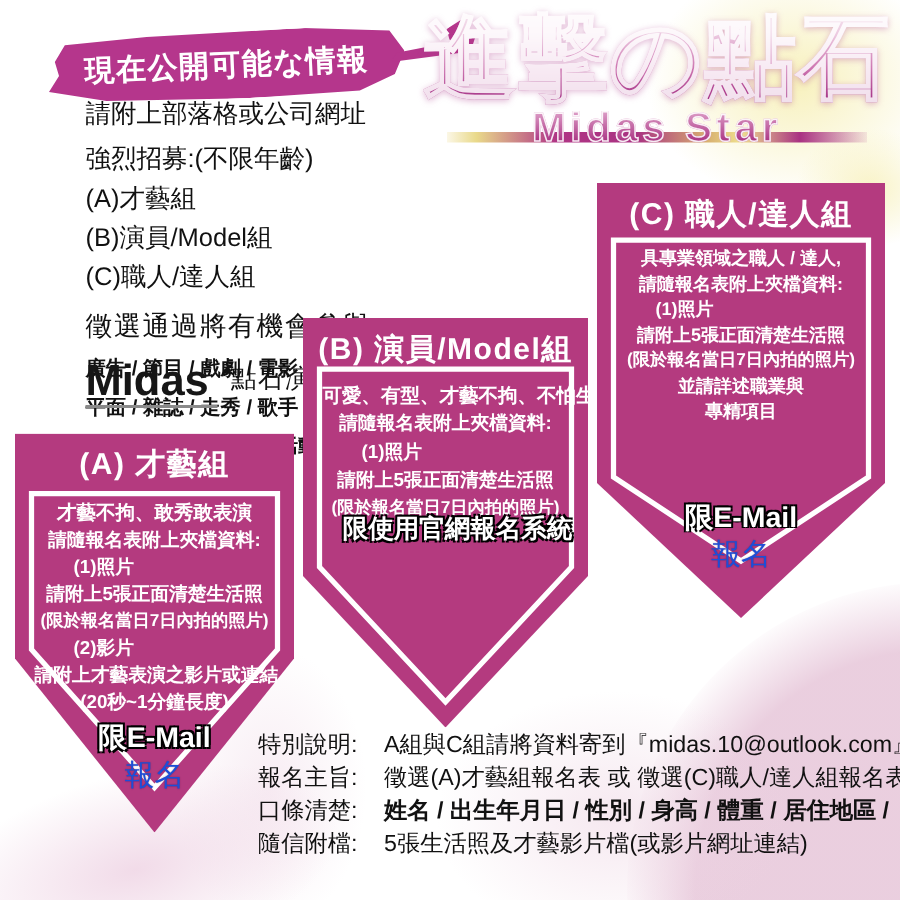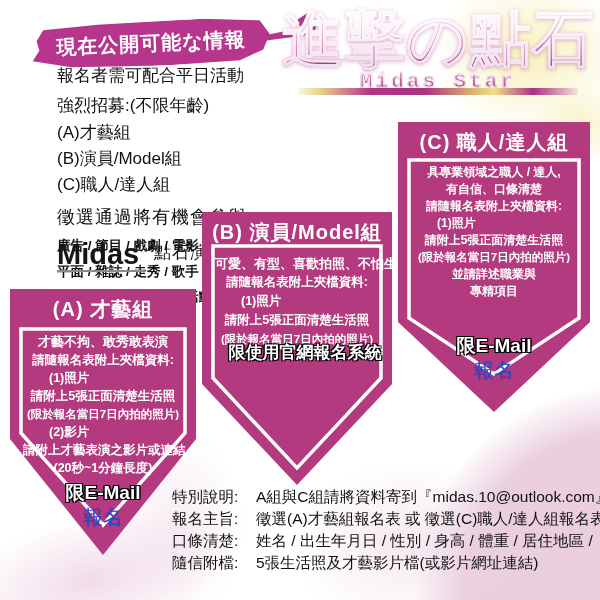--- a/index.html
+++ b/index.html
@@ -34,21 +34,21 @@
   .main-title{position:absolute;left:282px;top:2px;width:312px;text-align:center;
     font-family:"Liberation Serif",serif;font-weight:bold;font-size:61px;line-height:76px;
     letter-spacing:1px;white-space:nowrap;
     background:linear-gradient(180deg,#f9eef5 0%,#ecc9e0 28%,#cc74b0 58%,#a12c82 88%);
     -webkit-background-clip:text;background-clip:text;color:transparent;
     -webkit-text-stroke:1.3px rgba(255,255,255,.85);
     filter:drop-shadow(0 1px 2px rgba(173,60,140,.35));}
   .subtitle-bar{position:absolute;left:298px;top:88px;width:280px;height:7px;
     background:linear-gradient(90deg,rgba(236,215,130,.2) 0%,#e9d98a 7%,#b03585 26%,#a93282 45%,#d8b070 62%,#efe08e 70%,#a93282 84%,rgba(169,50,130,.1) 100%);}
   .subtitle{position:absolute;left:298px;top:70px;width:280px;text-align:center;
-    font-family:Liberation Mono, monospace;font-weight:bold;font-size:21px;letter-spacing:3px;
+    font-family:Liberation Sans, sans-serif;font-weight:bold;font-size:27px;letter-spacing:3px;
     background:linear-gradient(180deg,#e8b5d6 0%,#a93282 80%);
     -webkit-background-clip:text;background-clip:text;color:transparent;
     -webkit-text-stroke:1px rgba(255,255,255,.9);}
 
   
   .intro{position:absolute;left:57px;top:64px;}
   .intro p{margin:0;white-space:nowrap;}
   .i-line1{font-size:17px;margin-bottom:7px !important;}
   .i-line2{font-size:17px;margin-bottom:4px !important;}
   .i-group{font-size:17px;margin-bottom:3px !important;}
@@ -91,21 +91,21 @@
   .banner-b .b-foot{top:130px;padding-left:16px;}
   .banner-c{left:398px;top:122px;width:192px;height:290px;}
   .banner-c .b-body{top:42px;}
   .banner-c .b-foot{top:212px;}
 
   
   .details{position:absolute;left:172px;top:486px;font-size:15.5px;line-height:22px;}
   .drow{display:flex;}
   .dlabel{flex:0 0 84px;white-space:nowrap;}
   .dtext{white-space:nowrap;}
-  .dtext span{display:block;}
+  .dtext span{display:block;font-weight:bold;}
 </style>
 </head>
 <body>
 
 <div class="poster">
 
   <div class="deco glow-yellow"></div>
   <div class="deco glow-yellow2"></div>
   <div class="deco blob-big"></div>
   <div class="deco blob-mid"></div>
@@ -116,21 +116,21 @@
     <span>現在公開可能な情報</span>
   </div>
   <div class="stamp-tail"></div>
   <div class="stamp-tail2"></div>
 
   <div class="main-title">進擊の點石</div>
   <div class="subtitle-bar"></div>
   <div class="subtitle">Midas Star</div>
 
   <div class="intro">
-    <p class="i-line1">報名者需可配合平日活動</p>
+    <p class="i-line1">請附上部落格或公司網址</p>
     <p class="i-line2">強烈招募:(不限年齡)</p>
     <p class="i-group">(A)才藝組</p>
     <p class="i-group">(B)演員/Model組</p>
     <p class="i-group">(C)職人/達人組</p>
     <p class="i-callout">徵選通過將有機會參與 - - -</p>
     <p class="i-fields">廣告 / 節目 / 戲劇 / 電影 / MV</p>
     <p class="i-fields">平面 / 雜誌 / 走秀 / 歌手</p>
     <p class="i-note">註:報名者需可配合平日活動</p>
   </div>
 
@@ -164,40 +164,39 @@
     </div>
   </div>
 
   <div class="banner banner-b">
     <svg viewBox="0 0 190 273" preserveAspectRatio="none">
       <polygon points="0,0 190,0 190,172 95,273 0,172" fill="#b43a7f"></polygon>
       <polygon points="11,34 179,34 179,166 95,256 11,166" fill="none" stroke="#ffffff" stroke-width="3.5"></polygon>
     </svg>
     <div class="b-title">(B) 演員/Model組</div>
     <div class="b-body">
-      <div class="bl big">可愛、有型、喜歡拍照、不怕生</div>
+      <div class="bl big">可愛、有型、才藝不拘、不怕生</div>
       <div class="bl">請隨報名表附上夾檔資料:</div>
       <div class="bl l">(1)照片</div>
       <div class="bl">請附上5張正面清楚生活照</div>
       <div class="bl sm">(限於報名當日7日內拍的照片)</div>
     </div>
     <div class="b-foot">
       <div class="foot-strong">限使用官網報名系統</div>
     </div>
   </div>
 
   <div class="banner banner-c">
     <svg viewBox="0 0 192 290" preserveAspectRatio="none">
       <polygon points="0,0 192,0 192,200 96,290 0,200" fill="#b43a7f"></polygon>
       <polygon points="11,38 181,38 181,196 96,252 11,196" fill="none" stroke="#ffffff" stroke-width="3.5"></polygon>
     </svg>
     <div class="b-title">(C) 職人/達人組</div>
     <div class="b-body">
       <div class="bl big">具專業領域之職人 / 達人,</div>
-      <div class="bl big">有自信、口條清楚</div>
       <div class="bl">請隨報名表附上夾檔資料:</div>
       <div class="bl l">(1)照片</div>
       <div class="bl">請附上5張正面清楚生活照</div>
       <div class="bl sm">(限於報名當日7日內拍的照片)</div>
       <div class="bl">並請詳述職業與</div>
       <div class="bl">專精項目</div>
     </div>
     <div class="b-foot">
       <div class="foot-strong">限E-Mail</div>
       <div class="foot-sub">報名</div>

